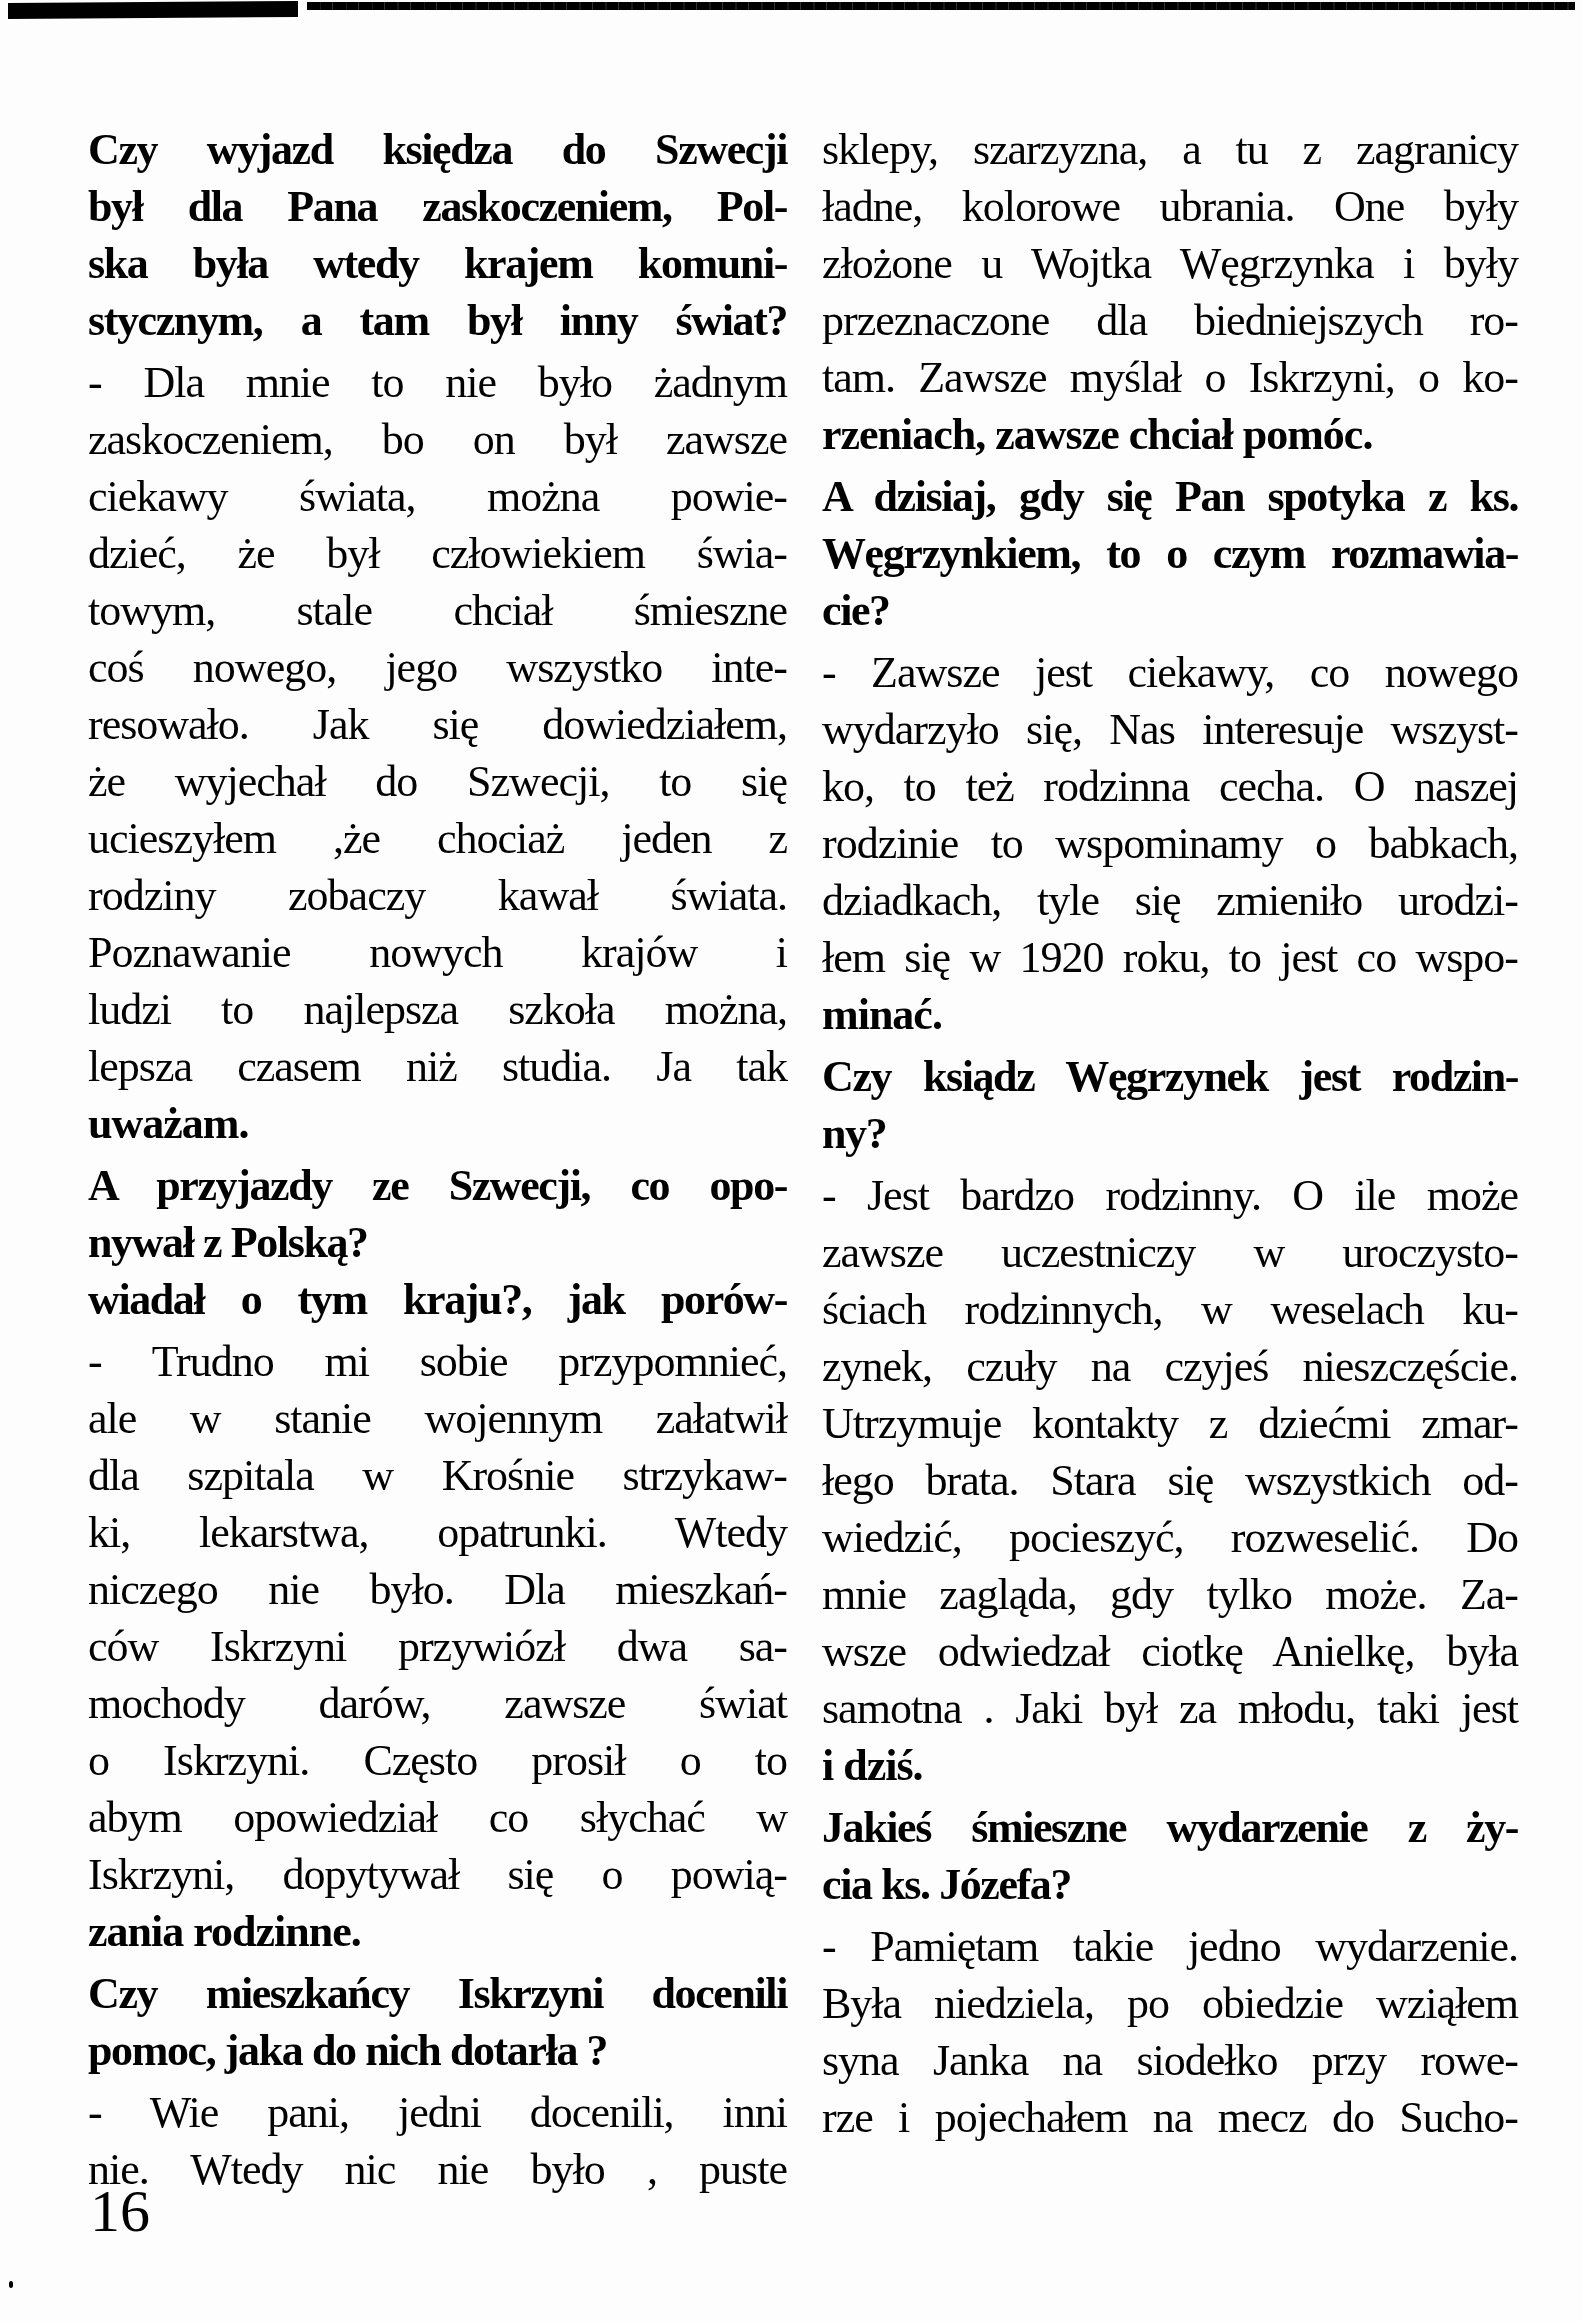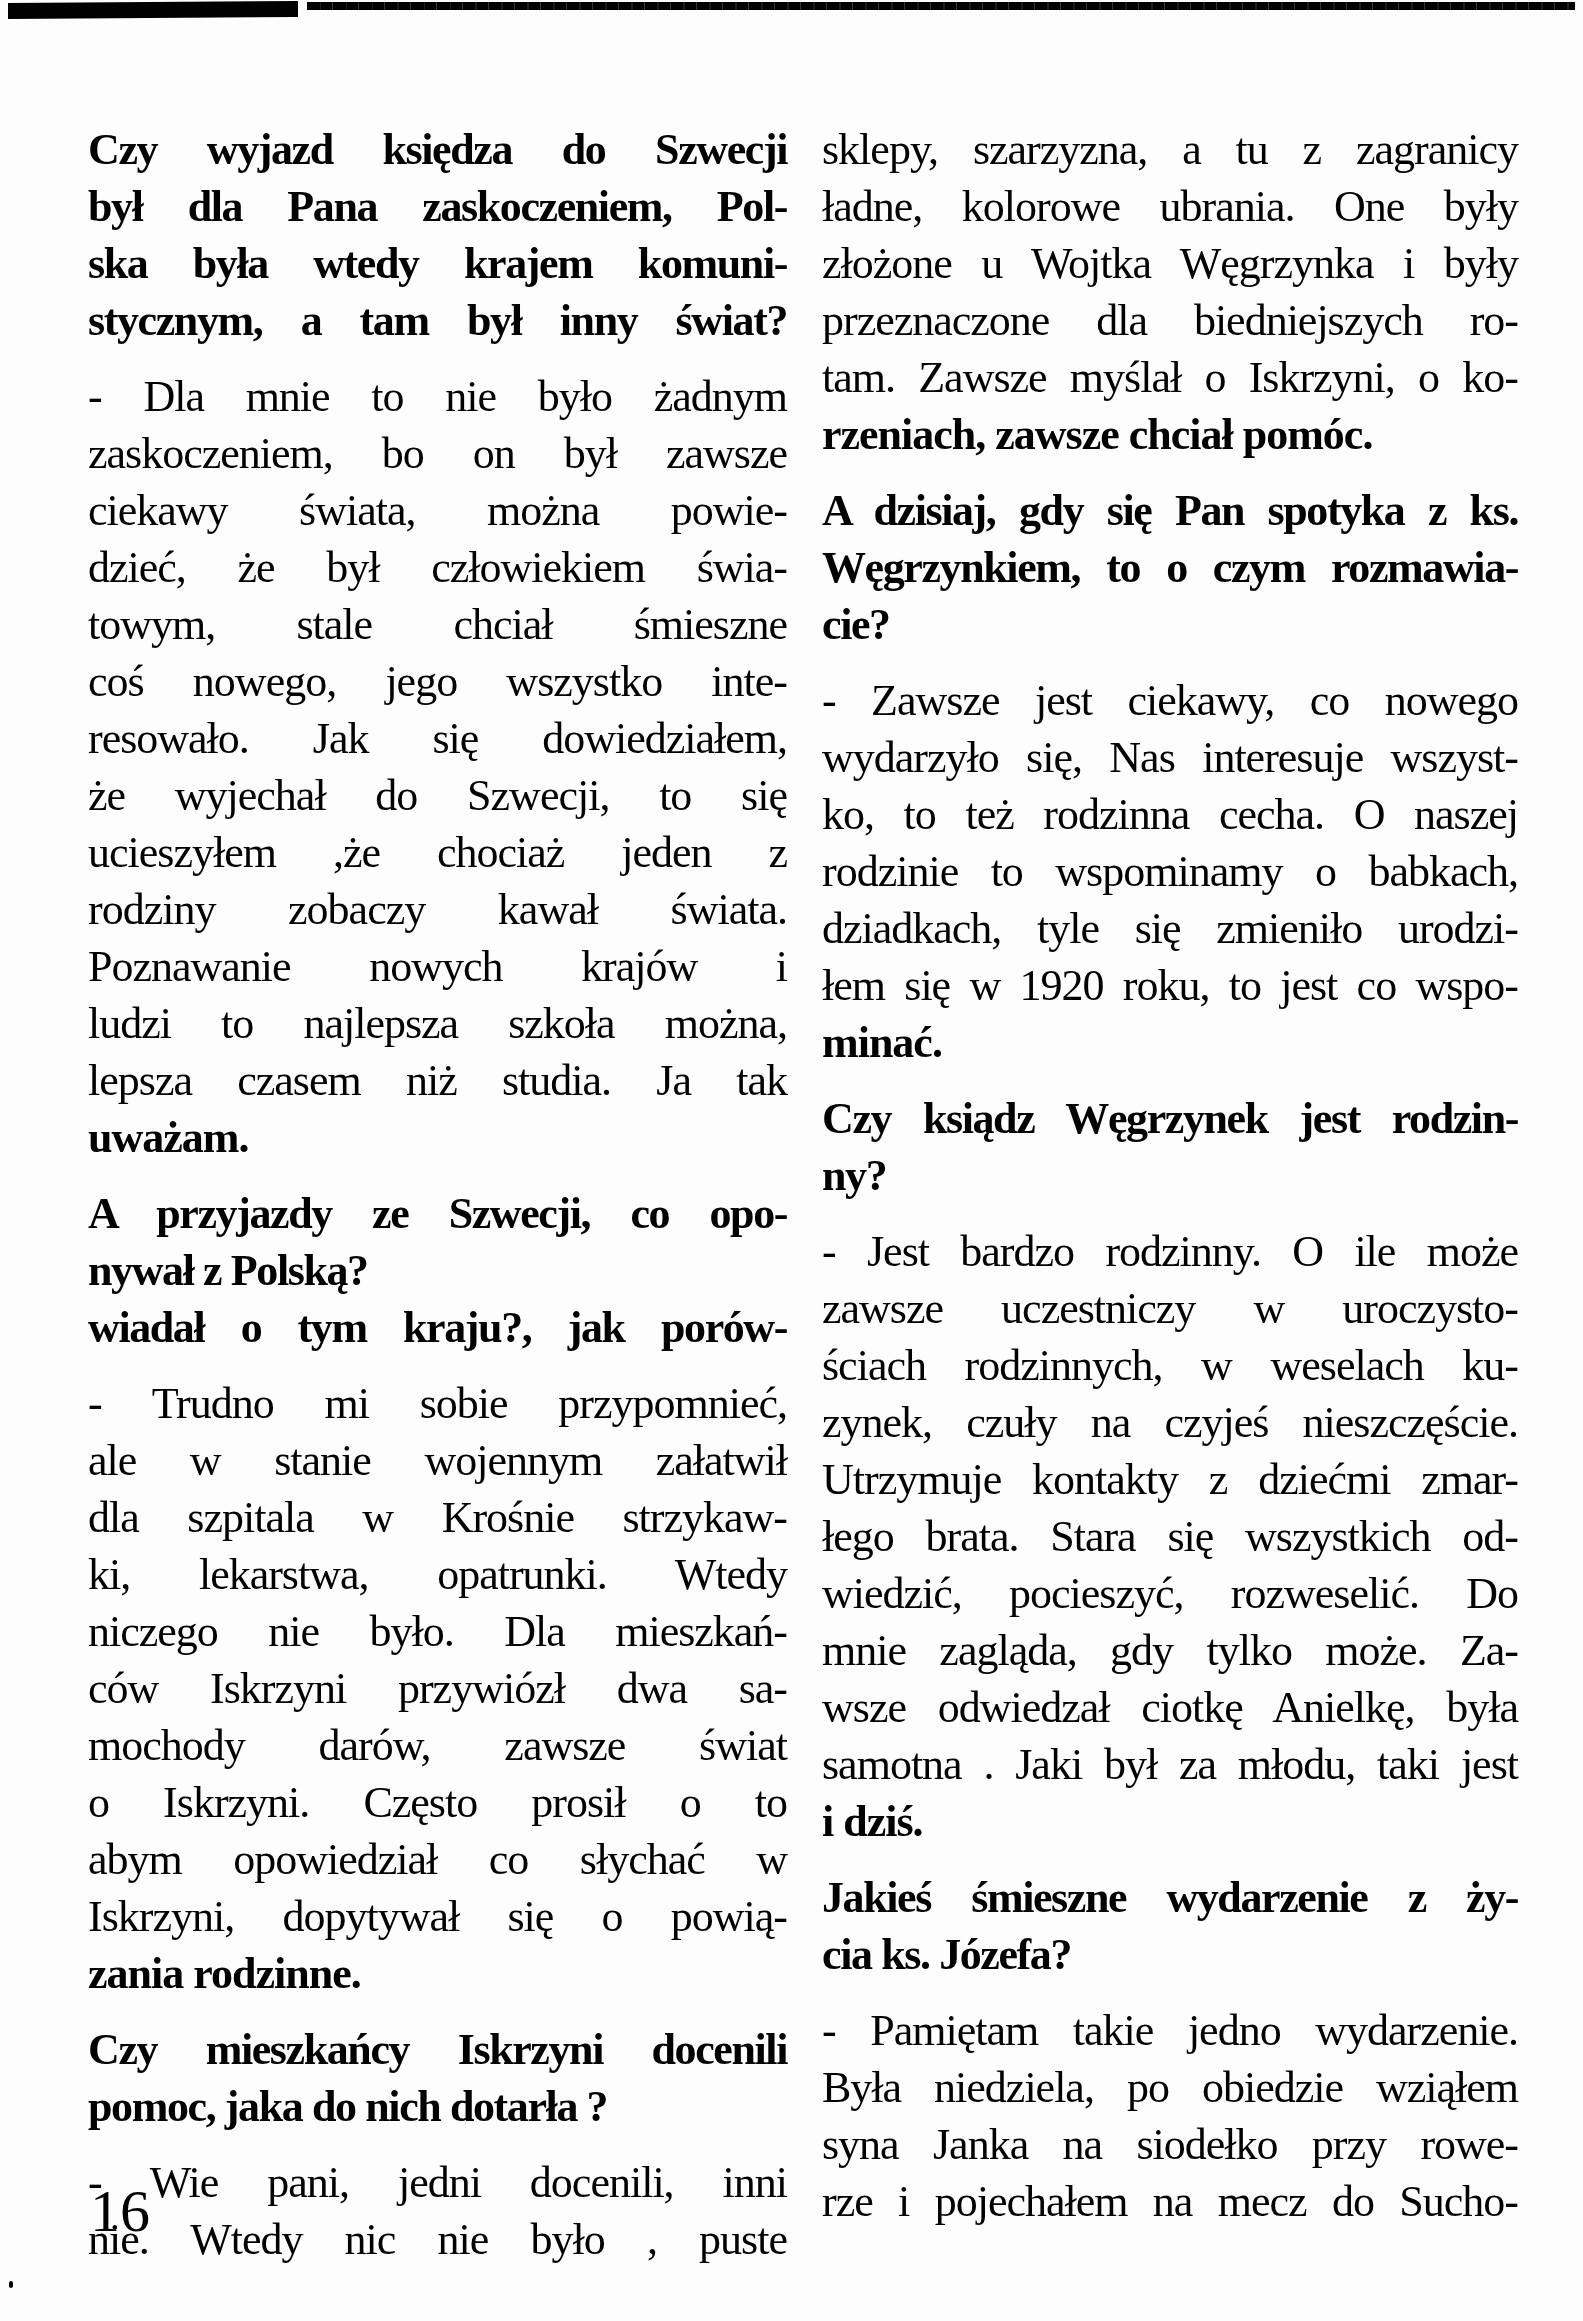--- a/index.html
+++ b/index.html
@@ -43,21 +43,21 @@
     font-size: 44px;
     line-height: 57px;
     color: #010101;
     letter-spacing: -1px;
     text-align: justify;
     white-space: normal;
   }
   .line.just { text-align-last: justify; }
   .line.last { text-align-last: left; font-weight: bold; }
   .line.bold { font-weight: 700; letter-spacing: -1.4px; }
-  .line.para { margin-top: 19px; }
+  .line.para { margin-top: 5px; }
   .page-number {
     position: absolute;
     left: 90px; top: 2183px;
     font-family: "Liberation Serif", serif;
     font-size: 60px;
     line-height: 57px;
     color: #010101;
   }
 </style>
 </head>

